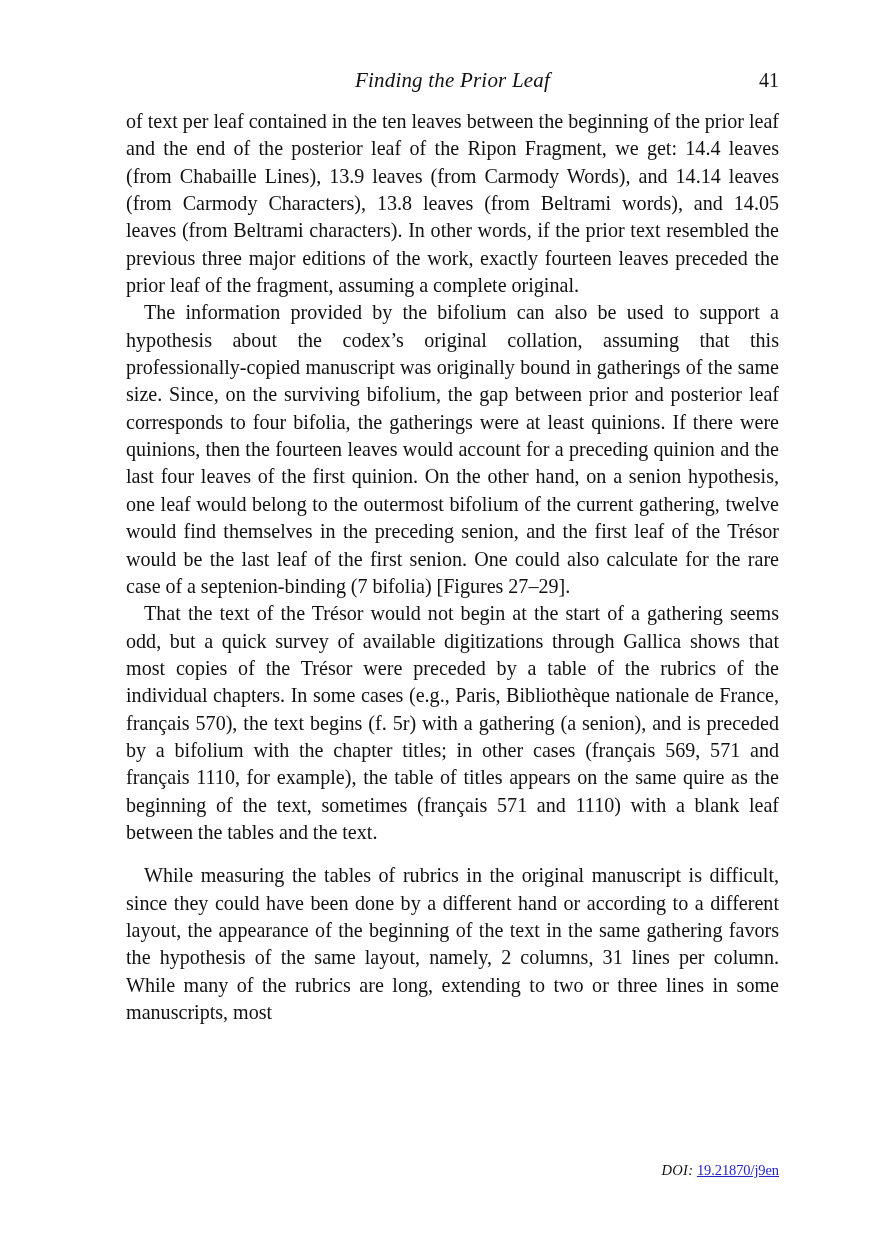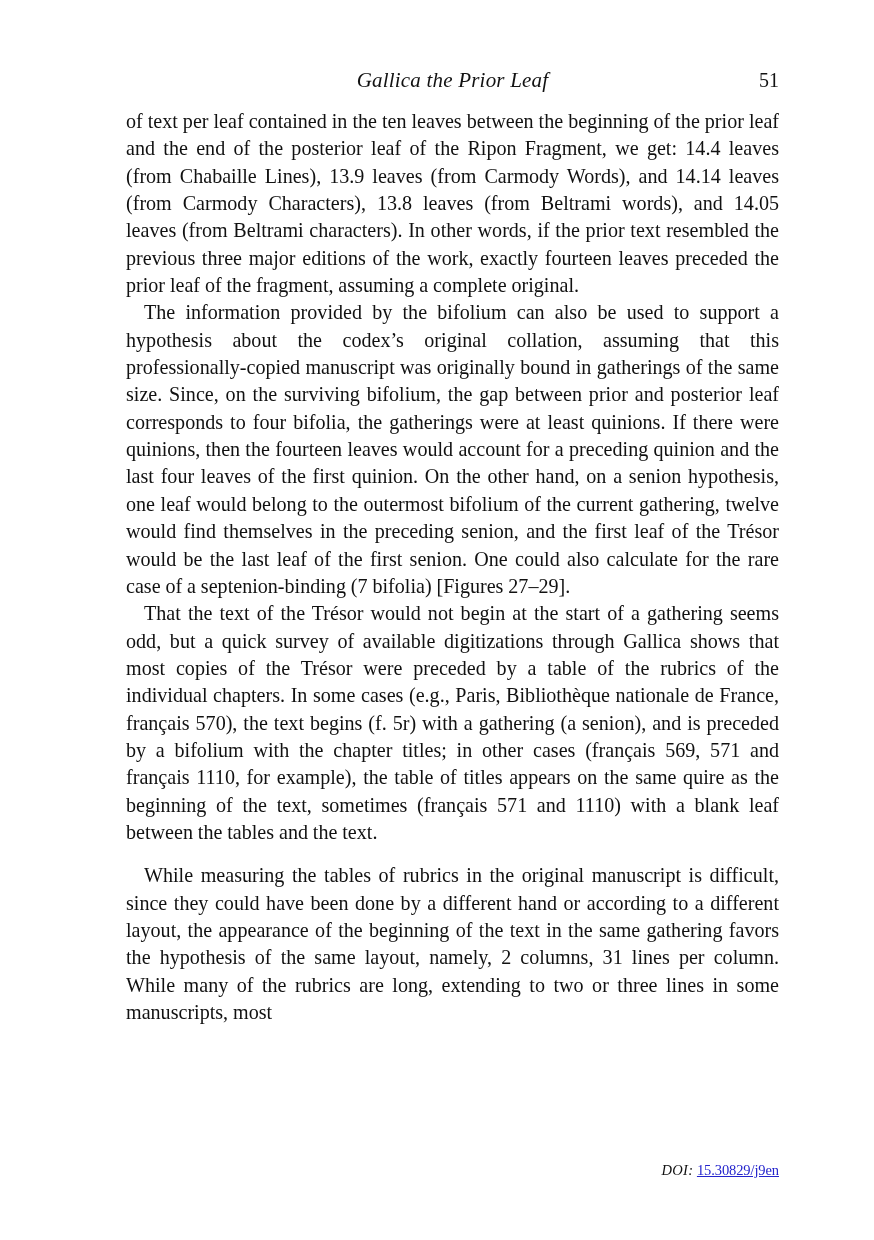--- a/index.html
+++ b/index.html
@@ -112,29 +112,29 @@
     font-feature-settings: "onum" 1;
     letter-spacing: -0.1px;
   }
 </style>
 </head>
 <body>
 
 <div class="page">
 
   <div class="running-head">
-    <div class="running-head-title">Gallica the Prior Leaf</div>
-    <div class="running-head-folio">51</div>
+    <div class="running-head-title">Finding the Prior Leaf</div>
+    <div class="running-head-folio">41</div>
   </div>
 
   <div class="textblock">
       <p class="para continuation"><span>of text per leaf contained in the ten leaves between the beginning of the prior leaf and the end of the posterior leaf of the Ripon Fragment, we get: 14.4 leaves (from Chabaille Lines), 13.9 leaves (from Carmody Words), and 14.14 leaves (from Carmody Characters), 13.8 leaves (from Beltrami words), and 14.05 leaves (from Beltrami characters). In other words, if the prior text resembled the previous three major editions of the work, exactly fourteen leaves preceded the prior leaf of the fragment, assuming a complete original.</span></p>
       <p class="para"><span>The information provided by the bifolium can also be used to support a hypothesis about the codex’s original collation, assuming that this professionally-copied manuscript was originally bound in gatherings of the same size. Since, on the surviving bifolium, the gap between prior and posterior leaf corresponds to four bifolia, the gatherings were at least quinions. If there were quinions, then the fourteen leaves would account for a preceding quinion and the last four leaves of the first quinion. On the other hand, on a senion hypothesis, one leaf would belong to the outermost bifolium of the current gathering, twelve would find themselves in the preceding senion, and the first leaf of the </span><span class="it">Trésor</span><span> would be the last leaf of the first senion. One could also calculate for the rare case of a septenion-binding (7 bifolia) [Figures 27–29].</span></p>
       <p class="para"><span>That the text of the </span><span class="it">Trésor</span><span> would not begin at the start of a gathering seems odd, but a quick survey of available digitizations through Gallica shows that most copies of the </span><span class="it">Trésor</span><span> were preceded by a table of the rubrics of the individual chapters. In some cases (e.g., Paris, Bibliothèque nationale de France, français 570), the text begins (f. 5r) with a gathering (a senion), and is preceded by a bifolium with the chapter titles; in other cases (français 569, 571 and français 1110, for example), the table of titles appears on the same quire as the beginning of the text, sometimes (français 571 and 1110) with a blank leaf between the tables and the text.</span></p>
       <p class="para"><span>While measuring the tables of rubrics in the original manuscript is difficult, since they could have been done by a different hand or according to a different layout, the appearance of the beginning of the text in the same gathering favors the hypothesis of the same layout, namely, 2 columns, 31 lines per column. While many of the rubrics are long, extending to two or three lines in some manuscripts, most</span></p>
     </div>
 
   <div class="doi-line">
     <span class="doi-label">DOI:</span>
-    <span class="doi-link">15.30829/j9en</span>
+    <span class="doi-link">19.21870/j9en</span>
   </div>
 
 </div>
 
 </body></html>

